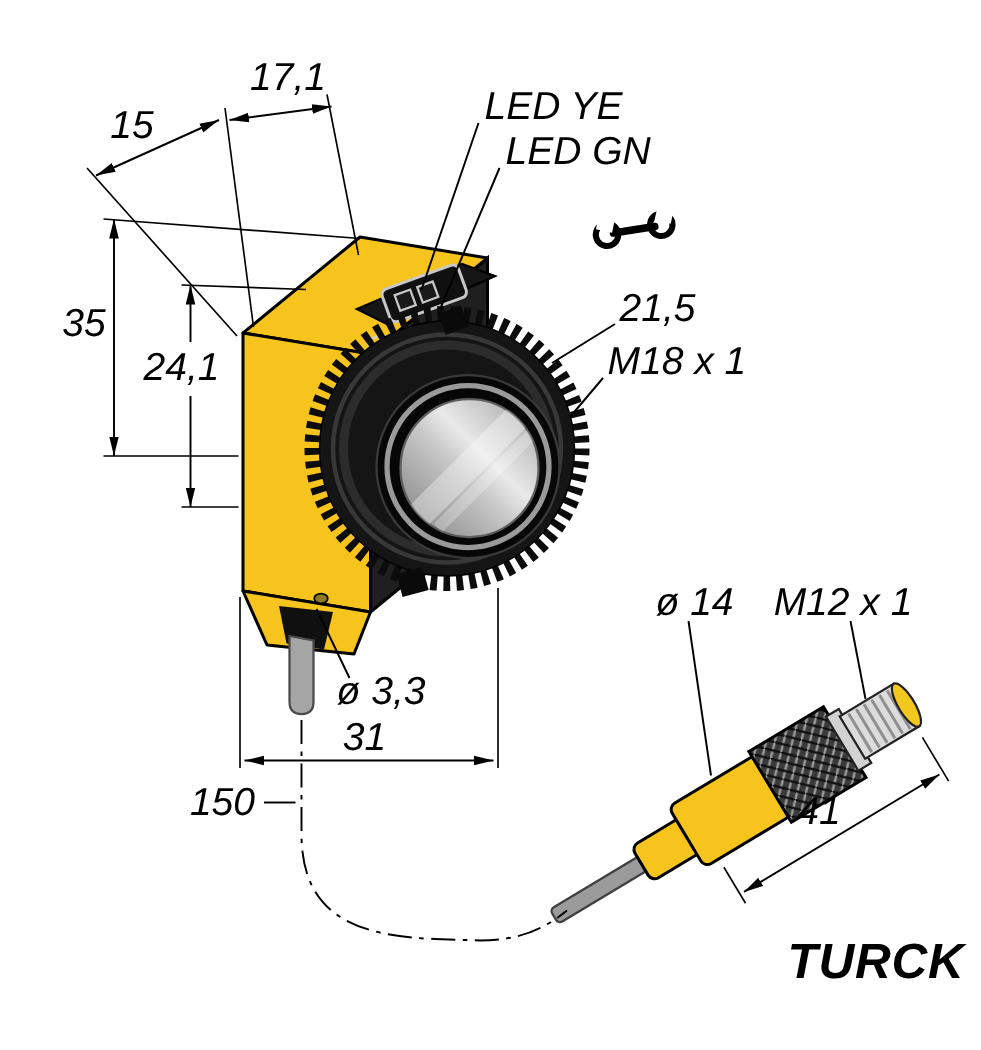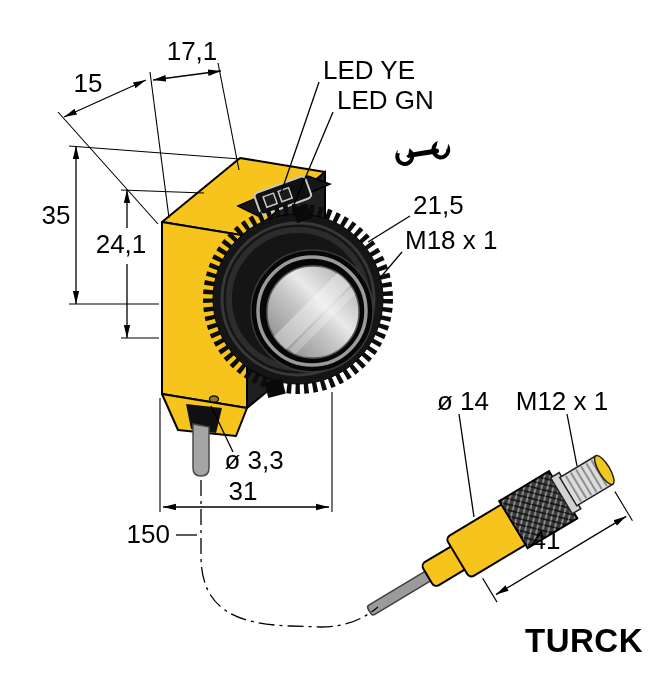--- a/index.html
+++ b/index.html
@@ -2,20 +2,21 @@
 <html><head>
 <meta charset="utf-8">
 <style>
   html, body { margin: 0; padding: 0; background: #ffffff; }
   .canvas {
     position: relative;
     width: 654px;
     height: 700px;
     background: #ffffff;
     overflow: hidden;
+    font-style: italic;
   }
   svg { display: block; }
   svg text {
     font-family: "Liberation Sans", sans-serif;
     font-size: 26px;
     fill: #000;
   }
   svg text.logo {
     font-size: 33px;
     font-weight: 800;

